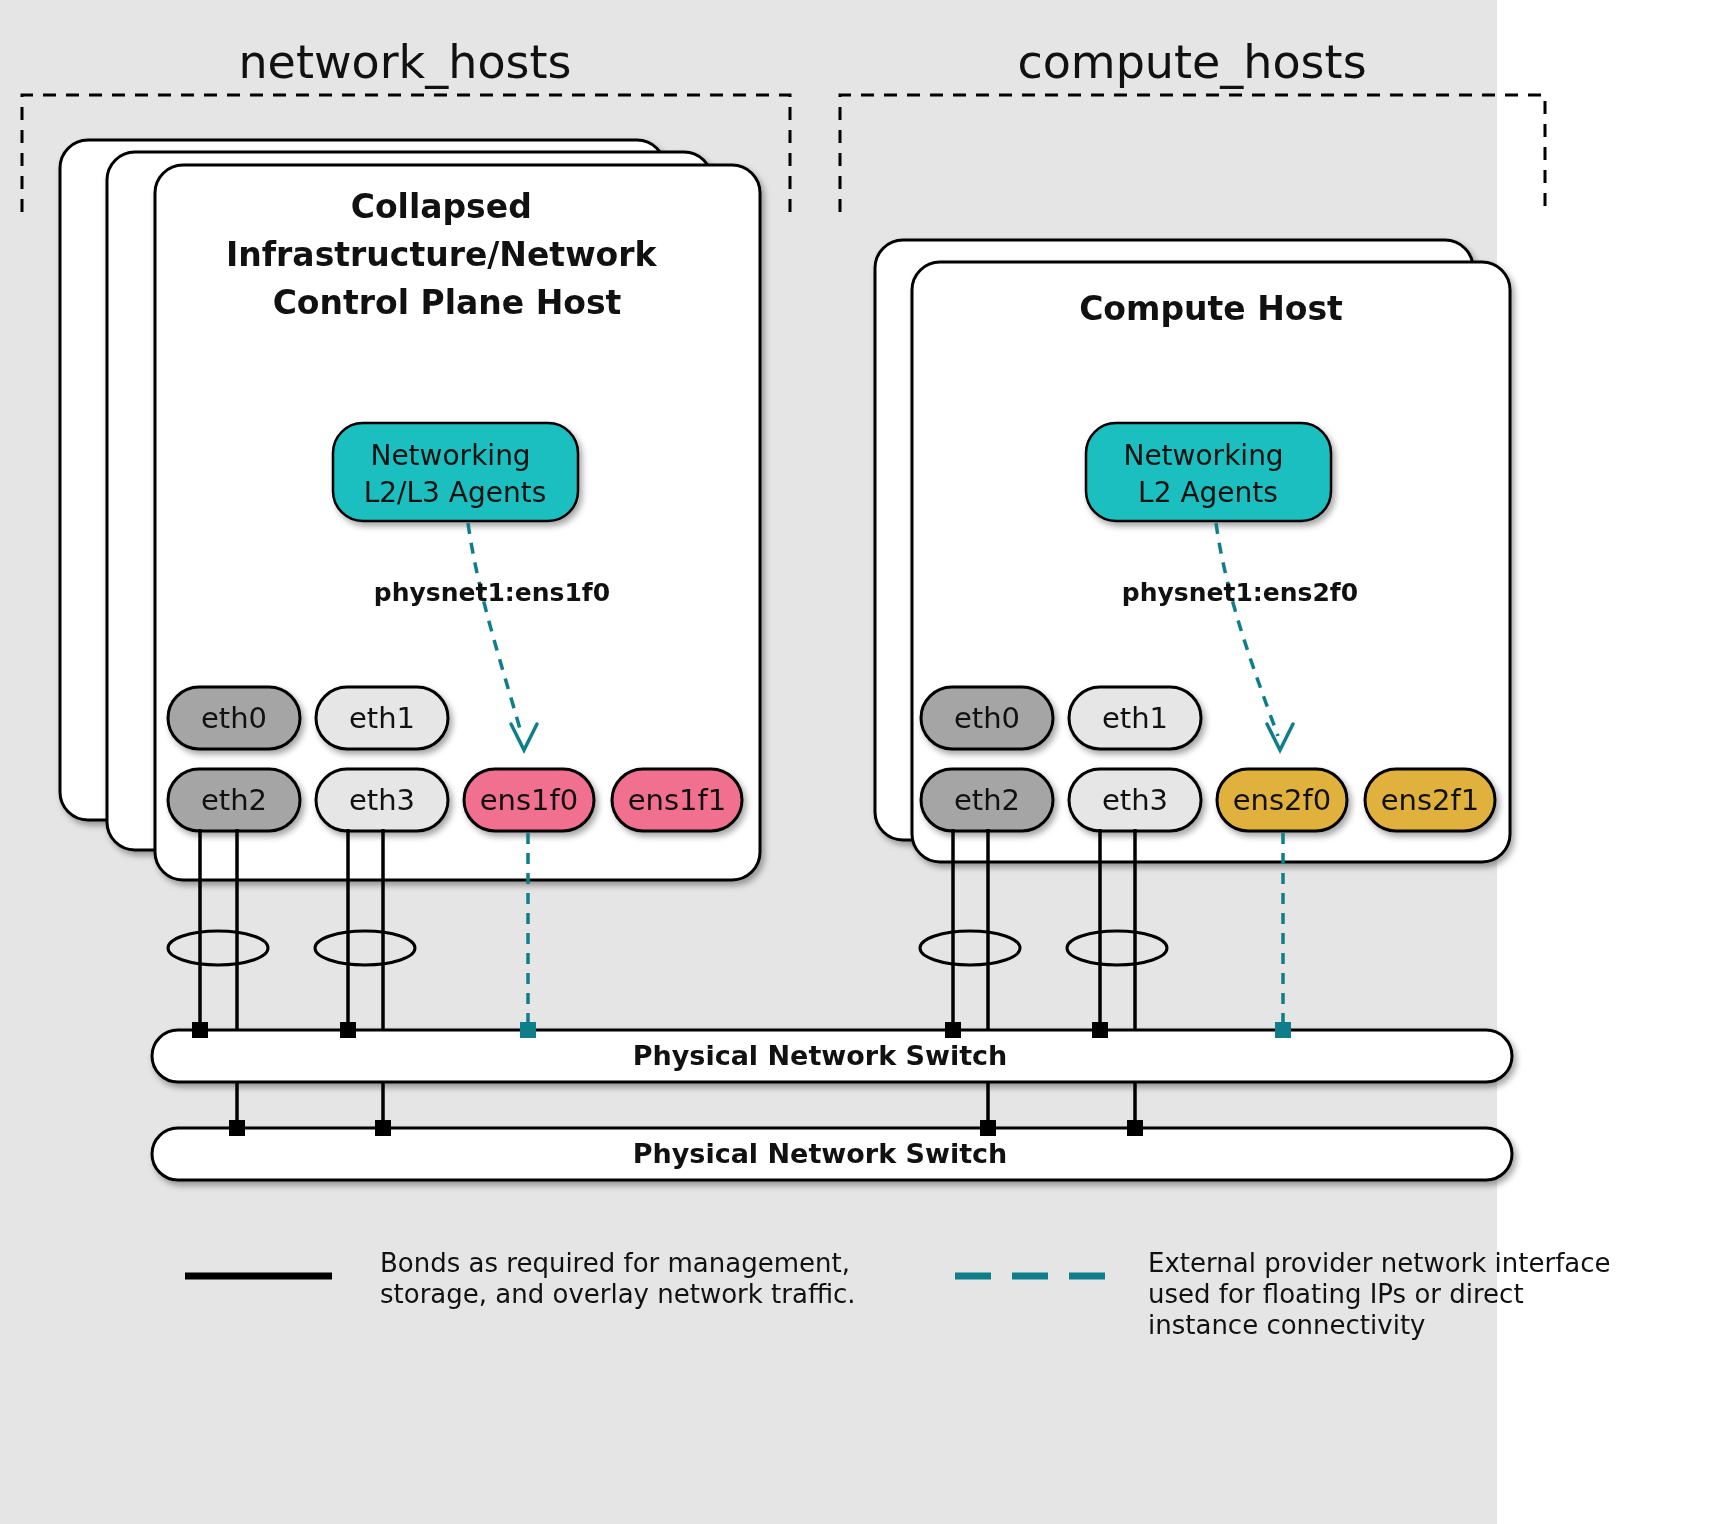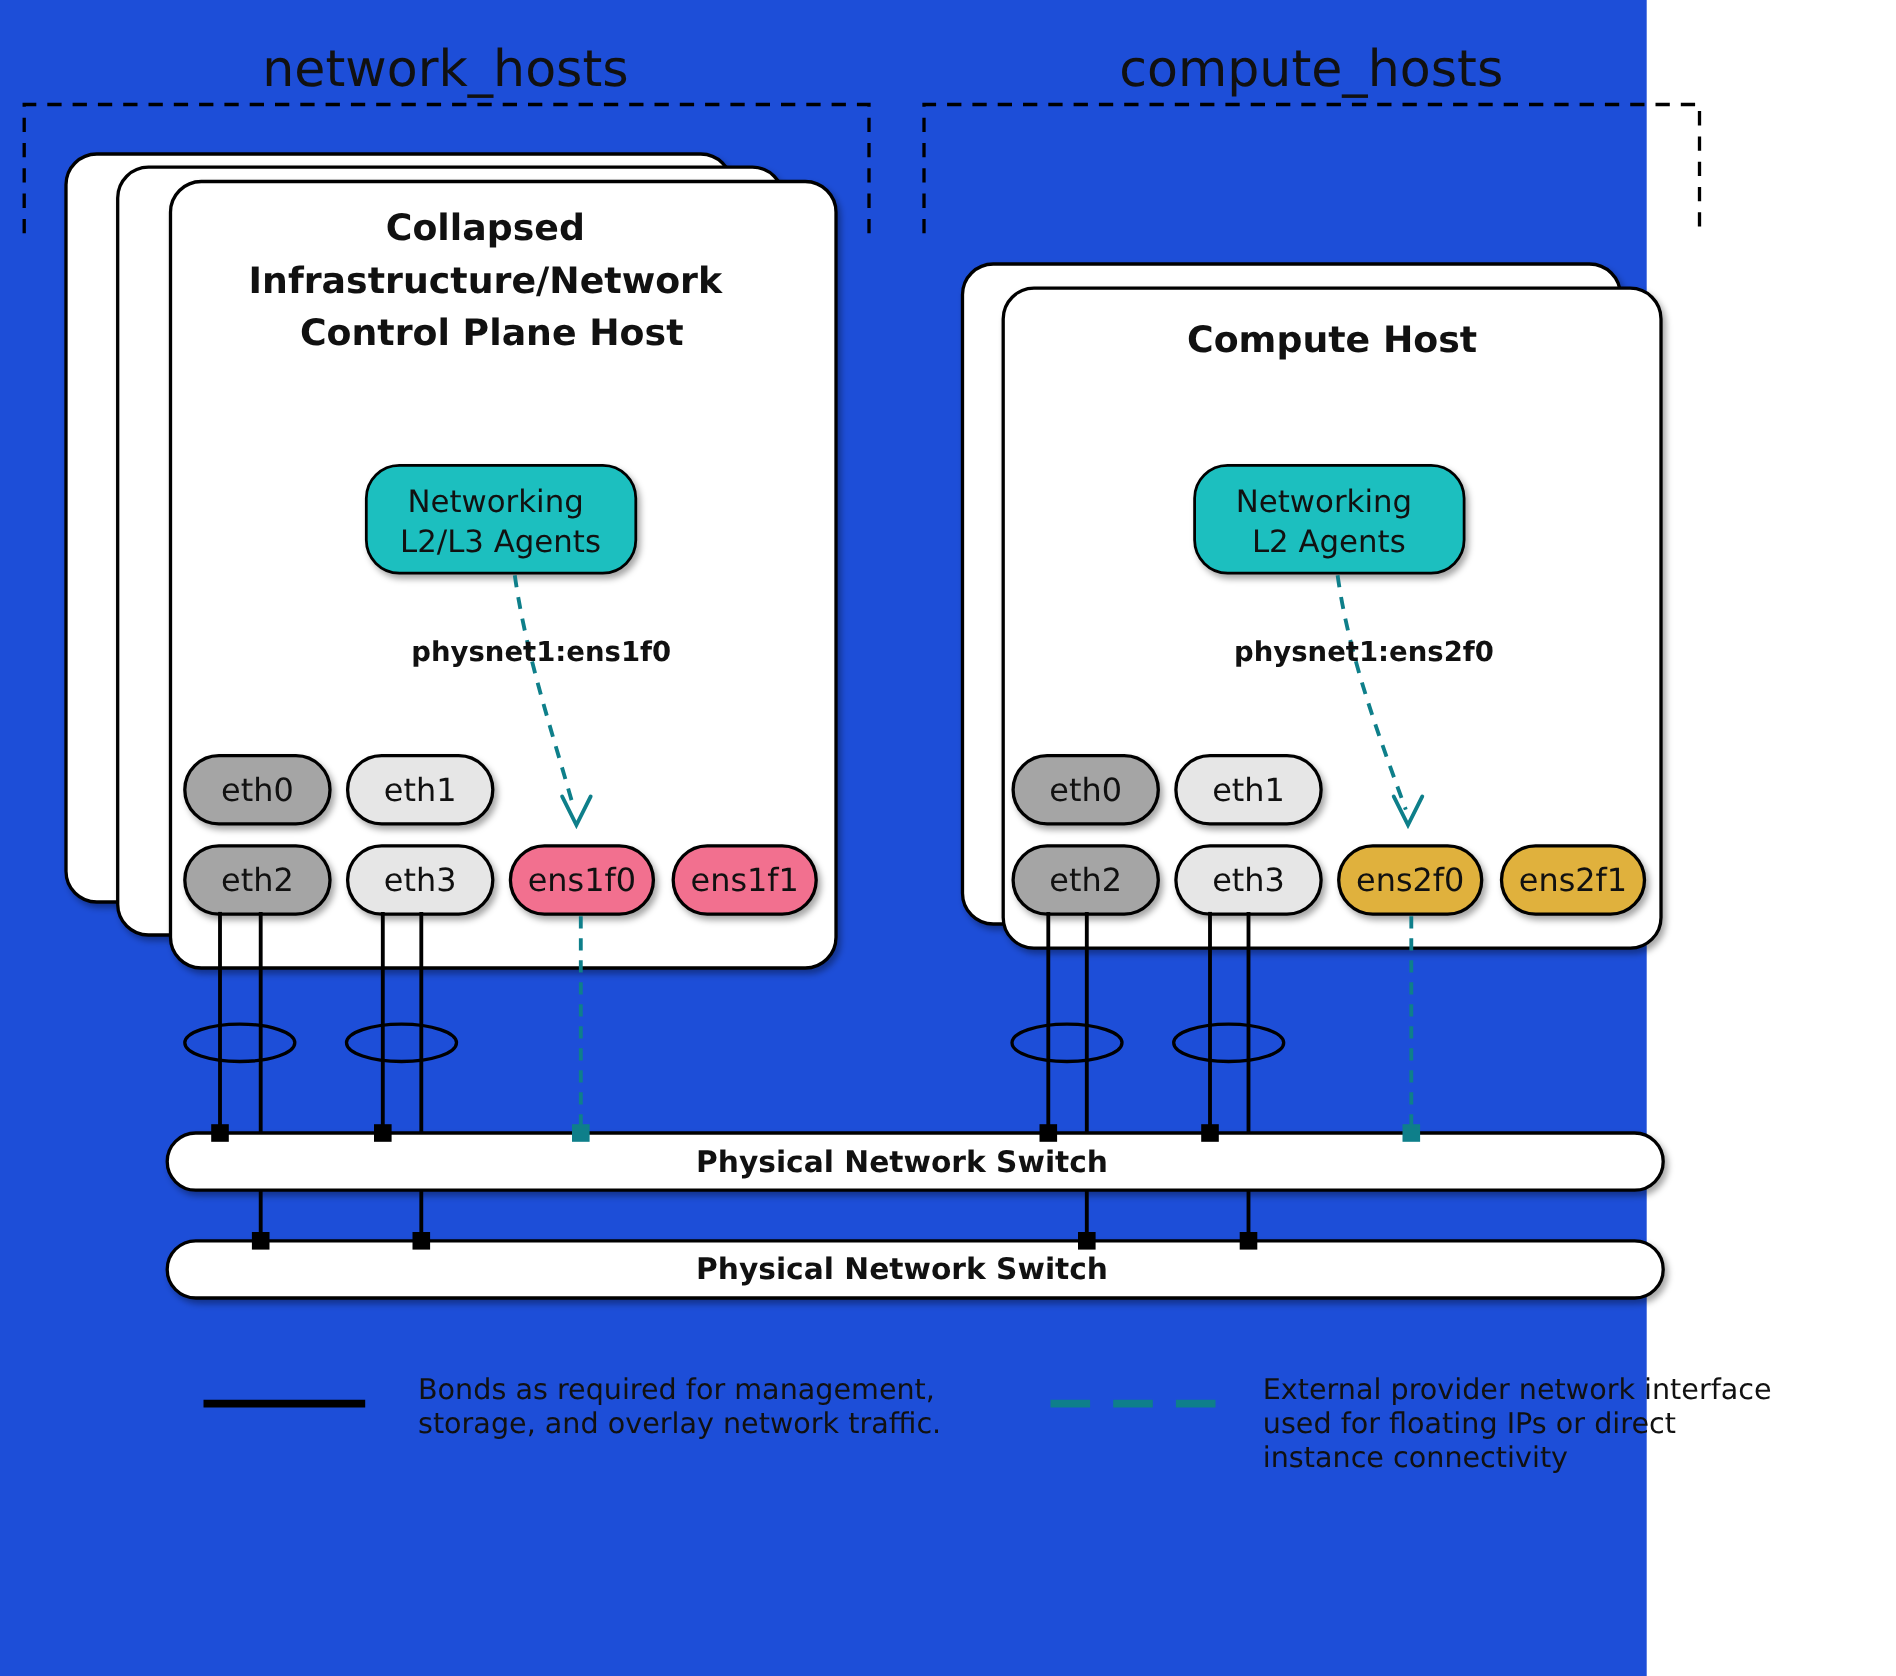--- a/index.html
+++ b/index.html
@@ -1,16 +1,16 @@
 <!DOCTYPE html>
 <html><head>
 <meta charset="utf-8">
 <style>
   html,body { margin:0; padding:0; background:#ffffff; }
-  .canvas { position:relative; width:1497px; height:1524px; background:#1d4ed8; }
+  .canvas { position:relative; width:1497px; height:1524px; background:#e5e5e5; }
   svg { display:block; }
   text, tspan {
     font-family:"DejaVu Sans","Liberation Sans",sans-serif;
     fill:#111111;
   }
   .centered { text-anchor:middle; }
   .group-title  { font-size:46px; }
   .host-title   { font-size:33px; font-weight:bold; }
   .agent-label  { font-size:28px; }
   .physnet-label{ font-size:25px; font-weight:bold; }

